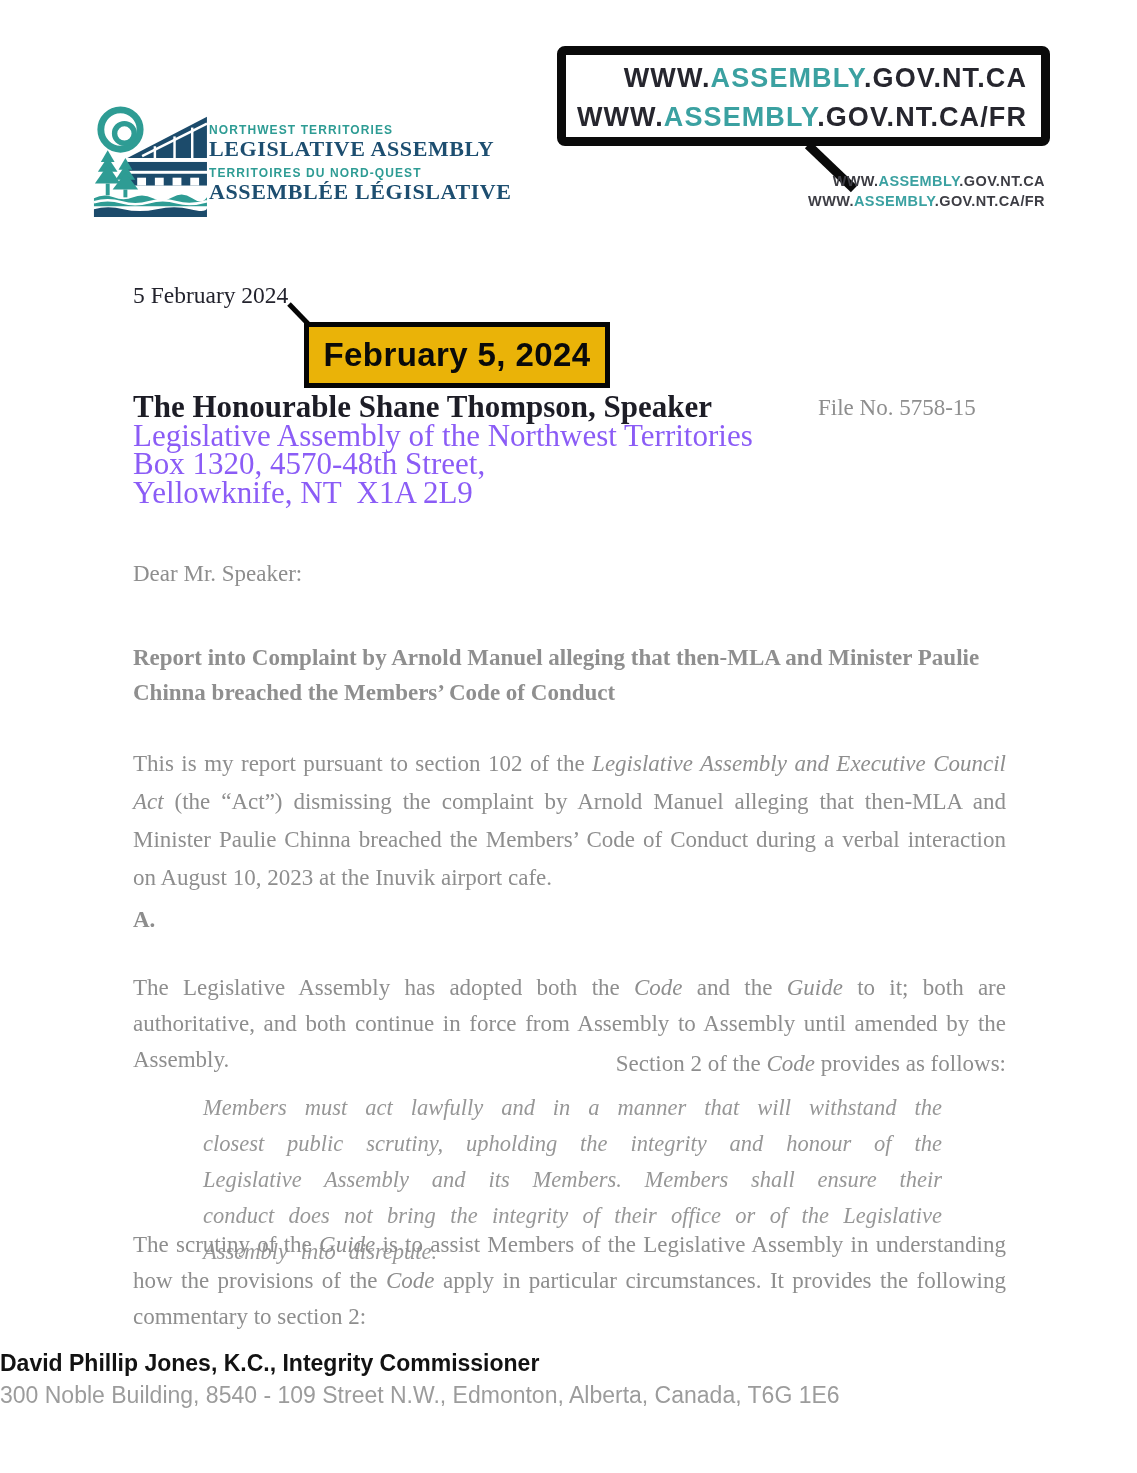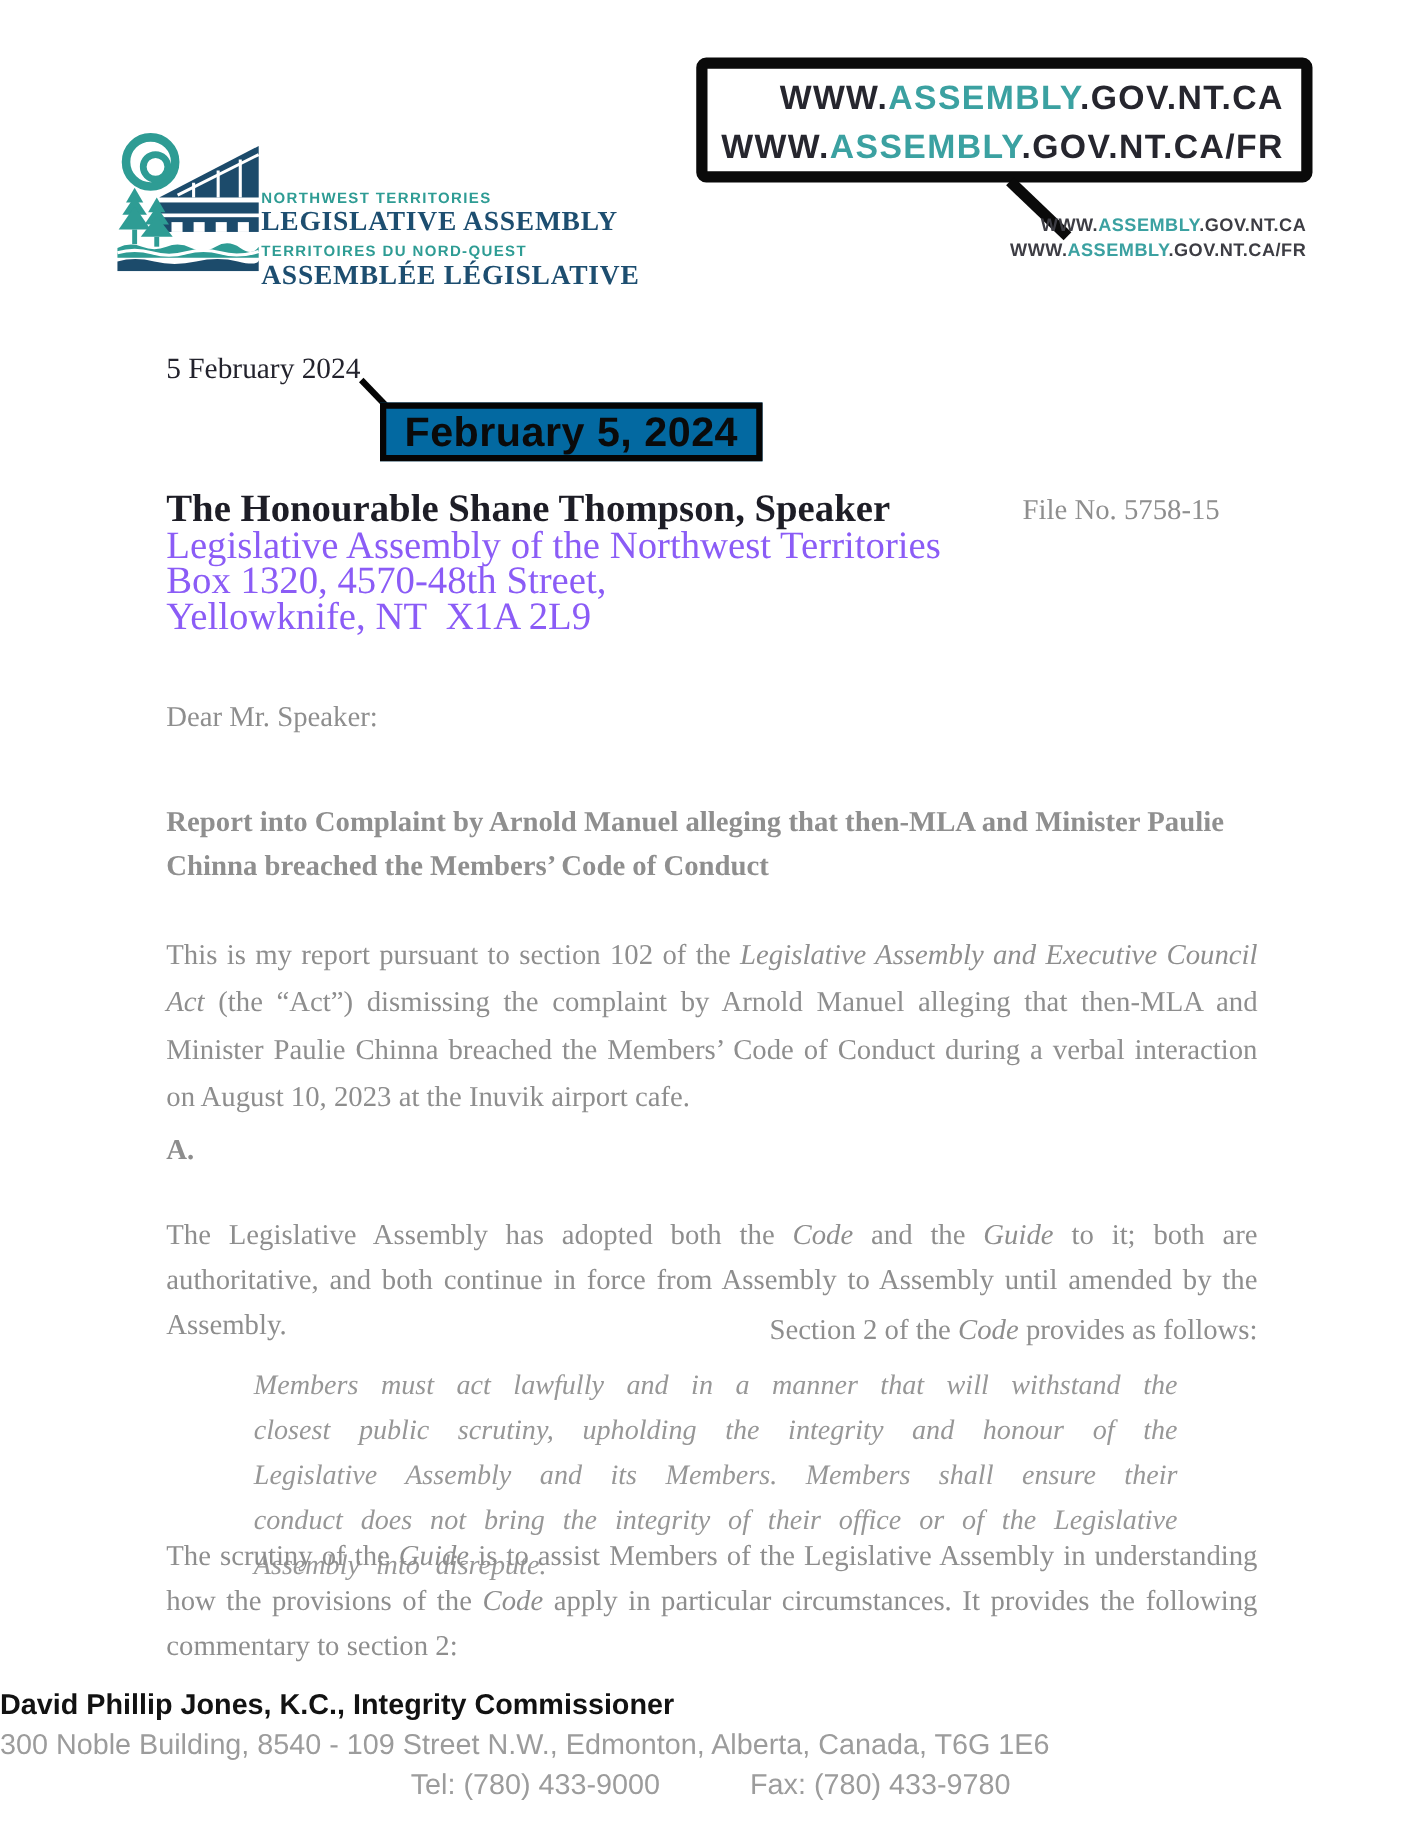--- a/index.html
+++ b/index.html
@@ -4,40 +4,40 @@
 <style>
   html,body{margin:0;padding:0;background:#fff;}
   .page{position:relative;width:1137px;height:1473px;background:#ffffff;
         font-family:"Liberation Serif",serif;overflow:hidden;}
   .abs{position:absolute;}
 
   
   .logo-icon{left:88px;top:103px;width:120px;height:114px;}
   .wordmark{left:209px;top:124px;line-height:1;}
   .wm-teal{font-family:"Liberation Sans",sans-serif;font-weight:bold;font-size:12px;
-           letter-spacing:1.1px;color:#2E9C94;margin-top:28px;}
+           letter-spacing:1.1px;color:#2E9C94;}
   .wm-navy{font-family:"Liberation Serif",serif;font-weight:bold;font-size:22px;
            letter-spacing:0.6px;color:#1D4E70;margin-top:2px;}
   .wm-gap{margin-top:7px;}
 
   
   .url-box{left:557px;top:46px;width:493px;height:100px;box-sizing:border-box;
            border:9px solid #0a0a0a;border-radius:8px;background:#fff;
            padding:4px 14px 0 8px;text-align:right;
            font-family:"Liberation Sans",sans-serif;font-weight:bold;font-size:27px;
            letter-spacing:1.1px;line-height:39px;color:#26262e;}
   .teal-seg{color:#3BA1A1;}
   .small-urls{left:700px;top:171px;width:345px;text-align:right;
               font-family:"Liberation Sans",sans-serif;font-weight:bold;font-size:14.5px;
               letter-spacing:0.4px;line-height:20px;color:#3d3d44;}
 
   
   .date-line{left:133px;top:282px;font-size:23.5px;color:#23232d;}
-  .date-callout{left:304px;top:322px;width:306px;height:47px;box-sizing:border-box;
-                border:5px solid #050505;background:#0369a1;display:flex;align-items:center;
+  .date-callout{left:304px;top:322px;width:306px;height:66px;box-sizing:border-box;
+                border:5px solid #050505;background:#eab308;display:flex;align-items:center;
                 justify-content:center;font-family:"Liberation Sans",sans-serif;
                 font-weight:bold;font-size:33px;letter-spacing:0.4px;color:#0a0a0a;}
 
   
   .gray{color:#8b5cf6;}
   .recipient{left:133px;top:393px;font-size:31px;line-height:28.5px;}
   .recipient .r1{font-weight:bold;color:#1d1d26;}
   .recipient div{white-space:pre-wrap;}
   .file-no{left:818px;top:395px;font-size:23px;color:#8e8e8e;}
   .salutation{left:133px;top:561px;font-size:23px;color:#8e8e8e;}
@@ -144,19 +144,15 @@
 
   <div class="abs para p3"><span>Section 2 of the </span><span class="ital">Code</span><span> provides as follows:</span></div>
 
   <div class="abs quote">Members must act lawfully and in a manner that will withstand the closest public scrutiny, upholding the integrity and honour of the Legislative Assembly and its Members. Members shall ensure their conduct does not bring the integrity of their office or of the Legislative Assembly into disrepute.</div>
 
   <div class="abs para p4"><span>The scrutiny of the </span><span class="ital">Guide</span><span> is to assist Members of the Legislative Assembly in understanding how the provisions of the </span><span class="ital">Code</span><span> apply in particular circumstances.  It provides the following commentary to section 2:</span></div>
 
   <div class="abs footer">
     <div class="footer-name">David Phillip Jones, K.C., Integrity Commissioner</div>
     <div class="footer-addr">300 Noble Building, 8540 - 109 Street N.W., Edmonton, Alberta, Canada, T6G 1E6</div>
-    <div class="footer-telfax">
-      <span>Tel:  (780) 433-9000</span>
-      <span>Fax:  (780) 433-9780</span>
-    </div>
   </div>
 
 </div>
 
 </body></html>

